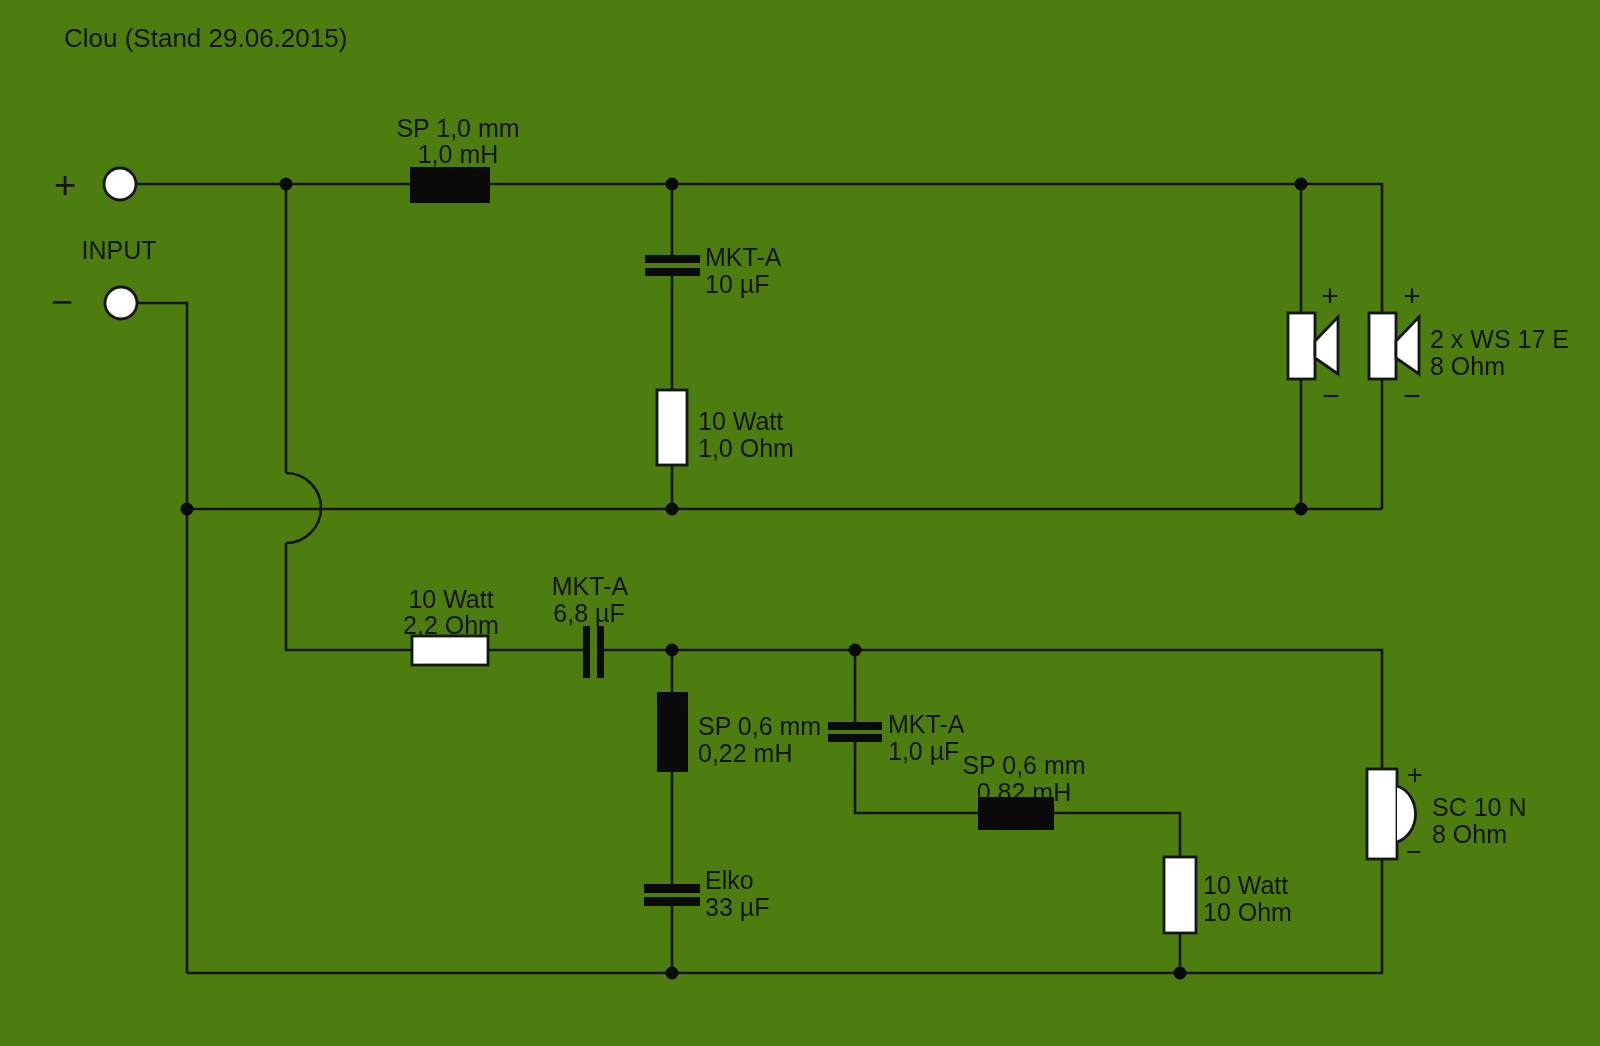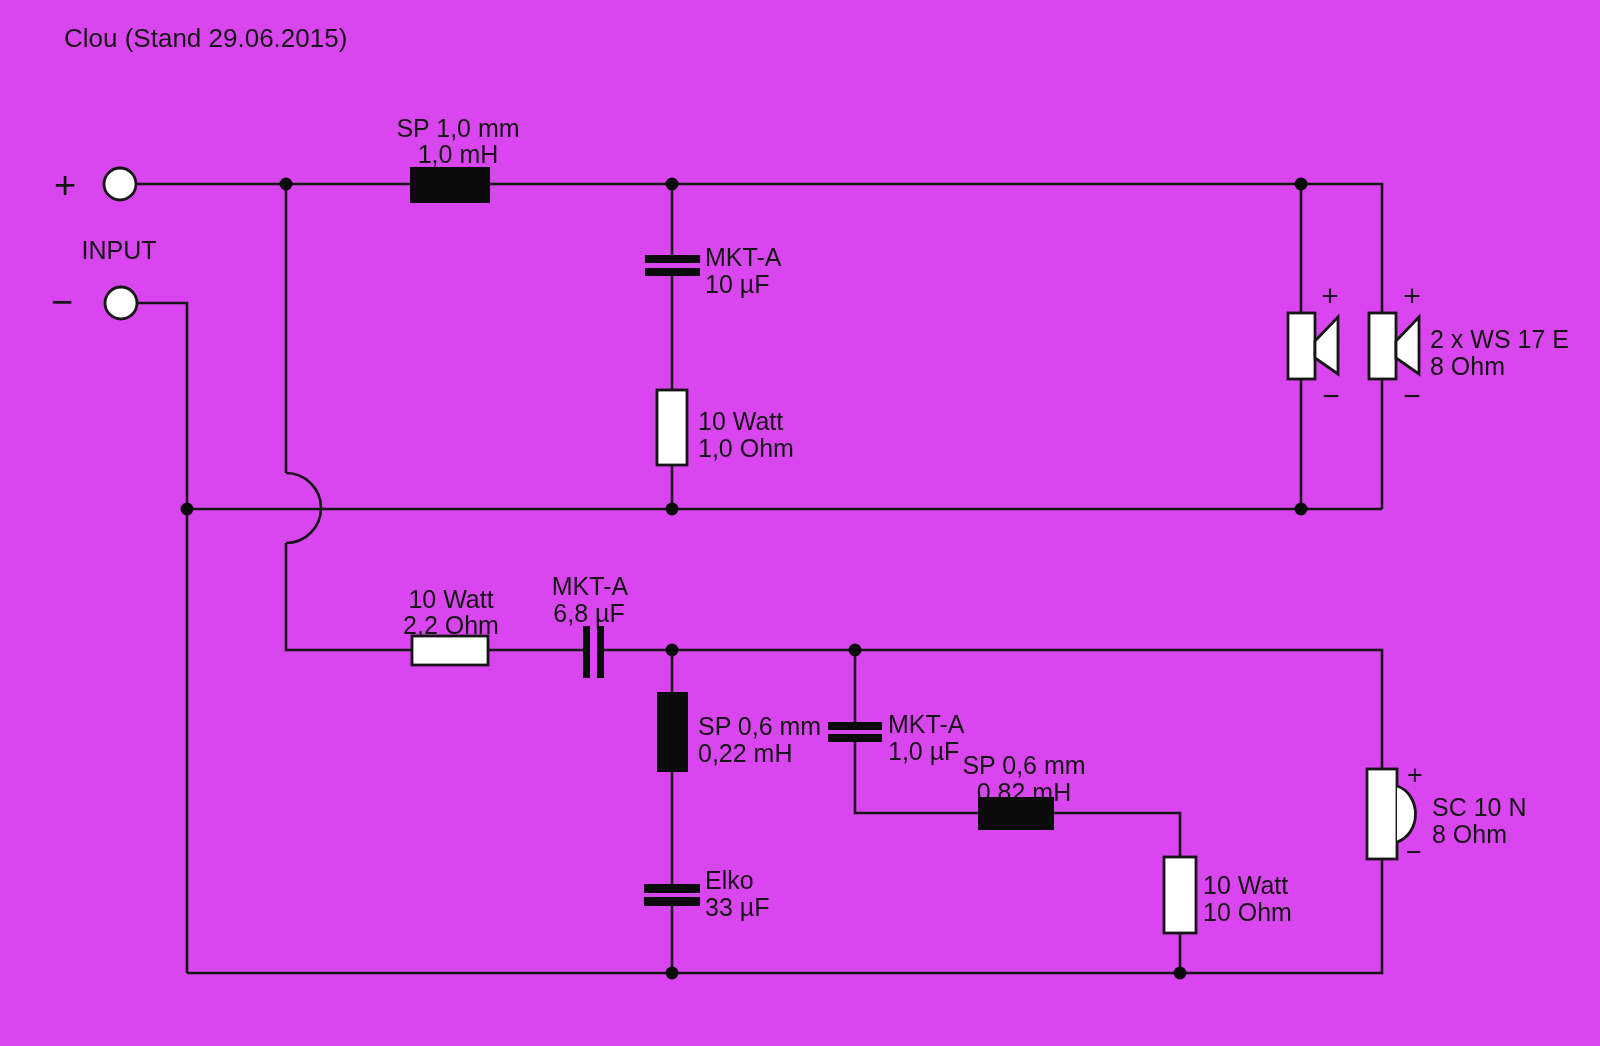--- a/index.html
+++ b/index.html
@@ -5,21 +5,21 @@
   html, body {
     margin: 0;
     padding: 0;
     background: #ffffff;
     font-family: "Liberation Sans", sans-serif;
   }
   #stage {
     position: relative;
     width: 1600px;
     height: 1046px;
-    background: #d946ef;
+    background: #4d7c0f;
     overflow: hidden;
   }
   svg text {
     fill: #151515;
     font-family: "Liberation Sans", sans-serif;
     font-size: 25px;
   }
   svg .title-text { font-size: 26px; }
   svg .pol-big { font-size: 38px; }
   svg .pol-mid { font-size: 30px; }

